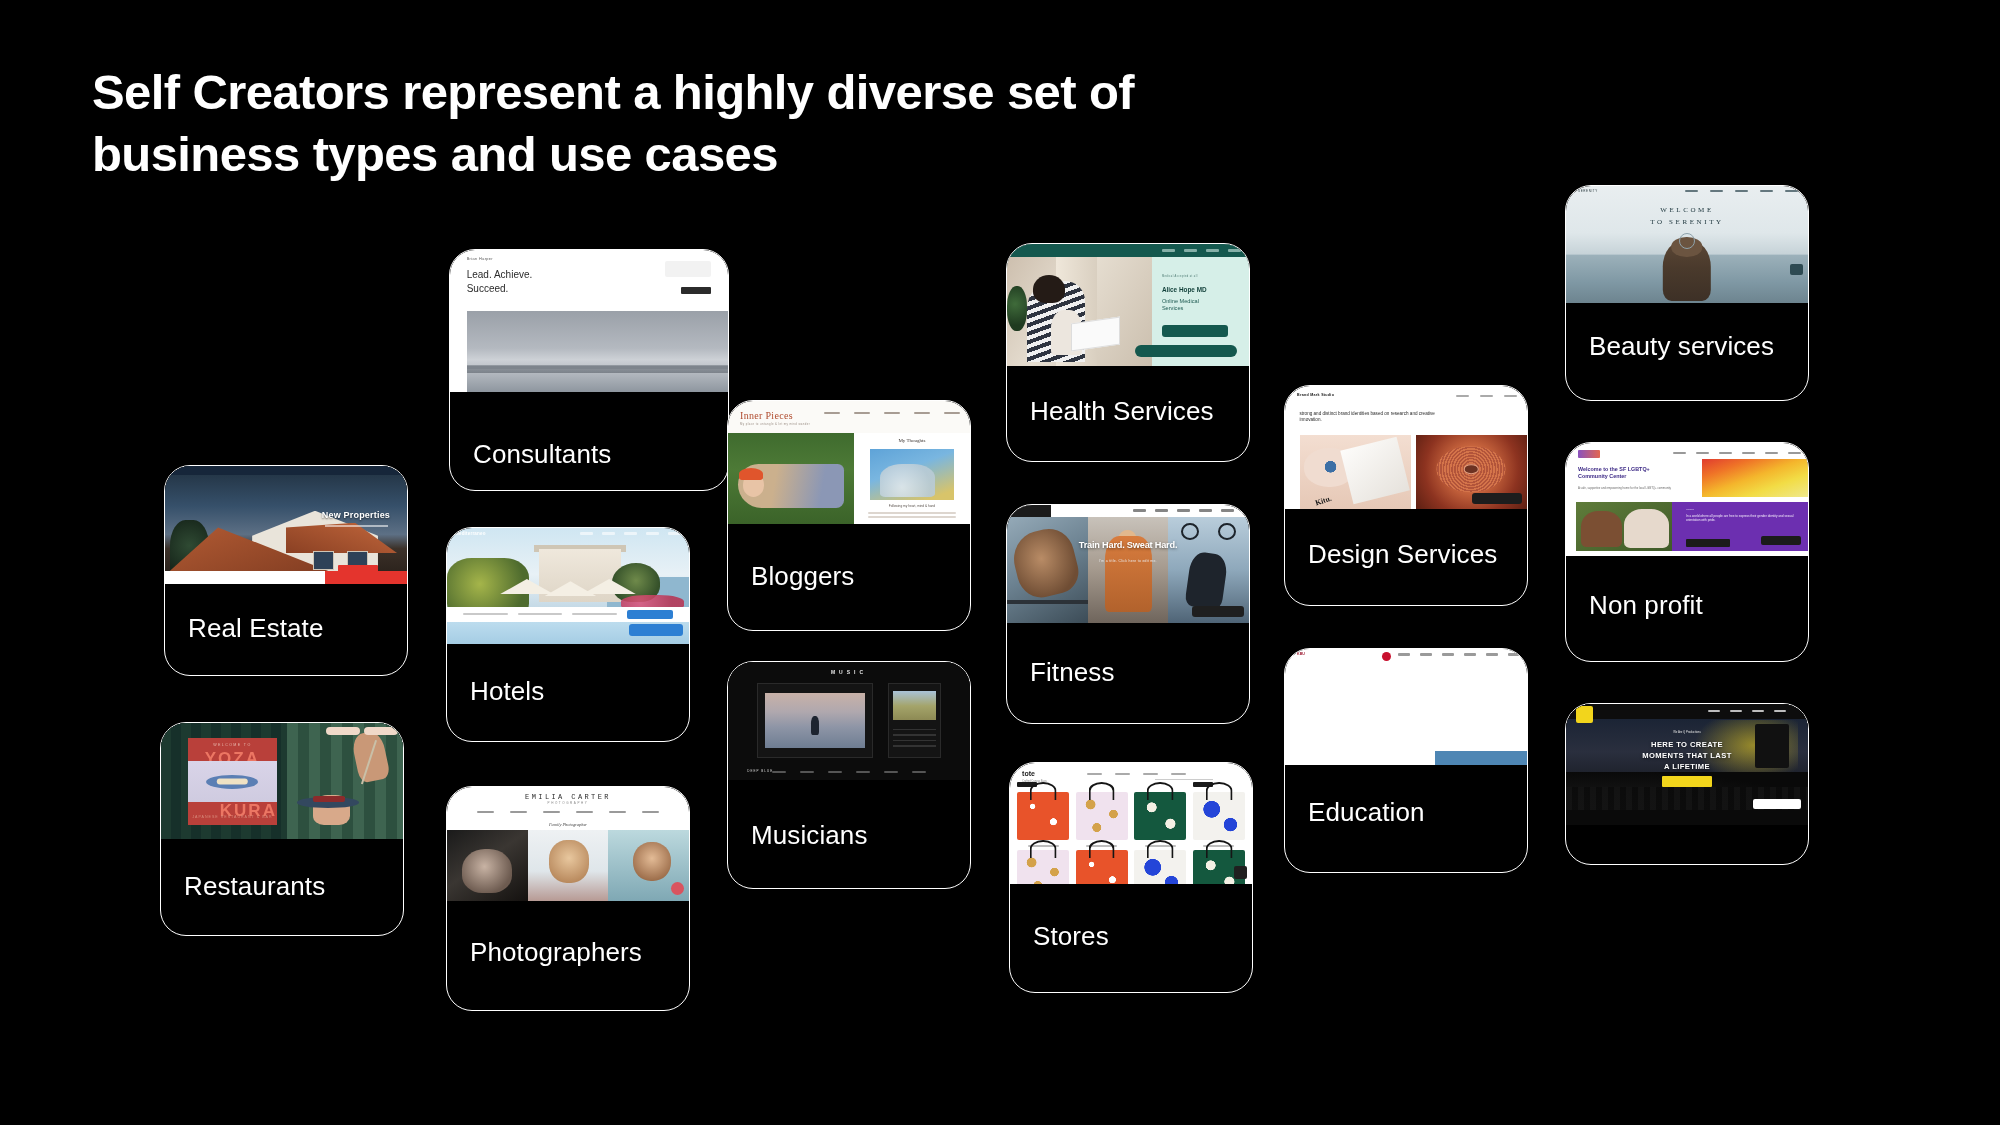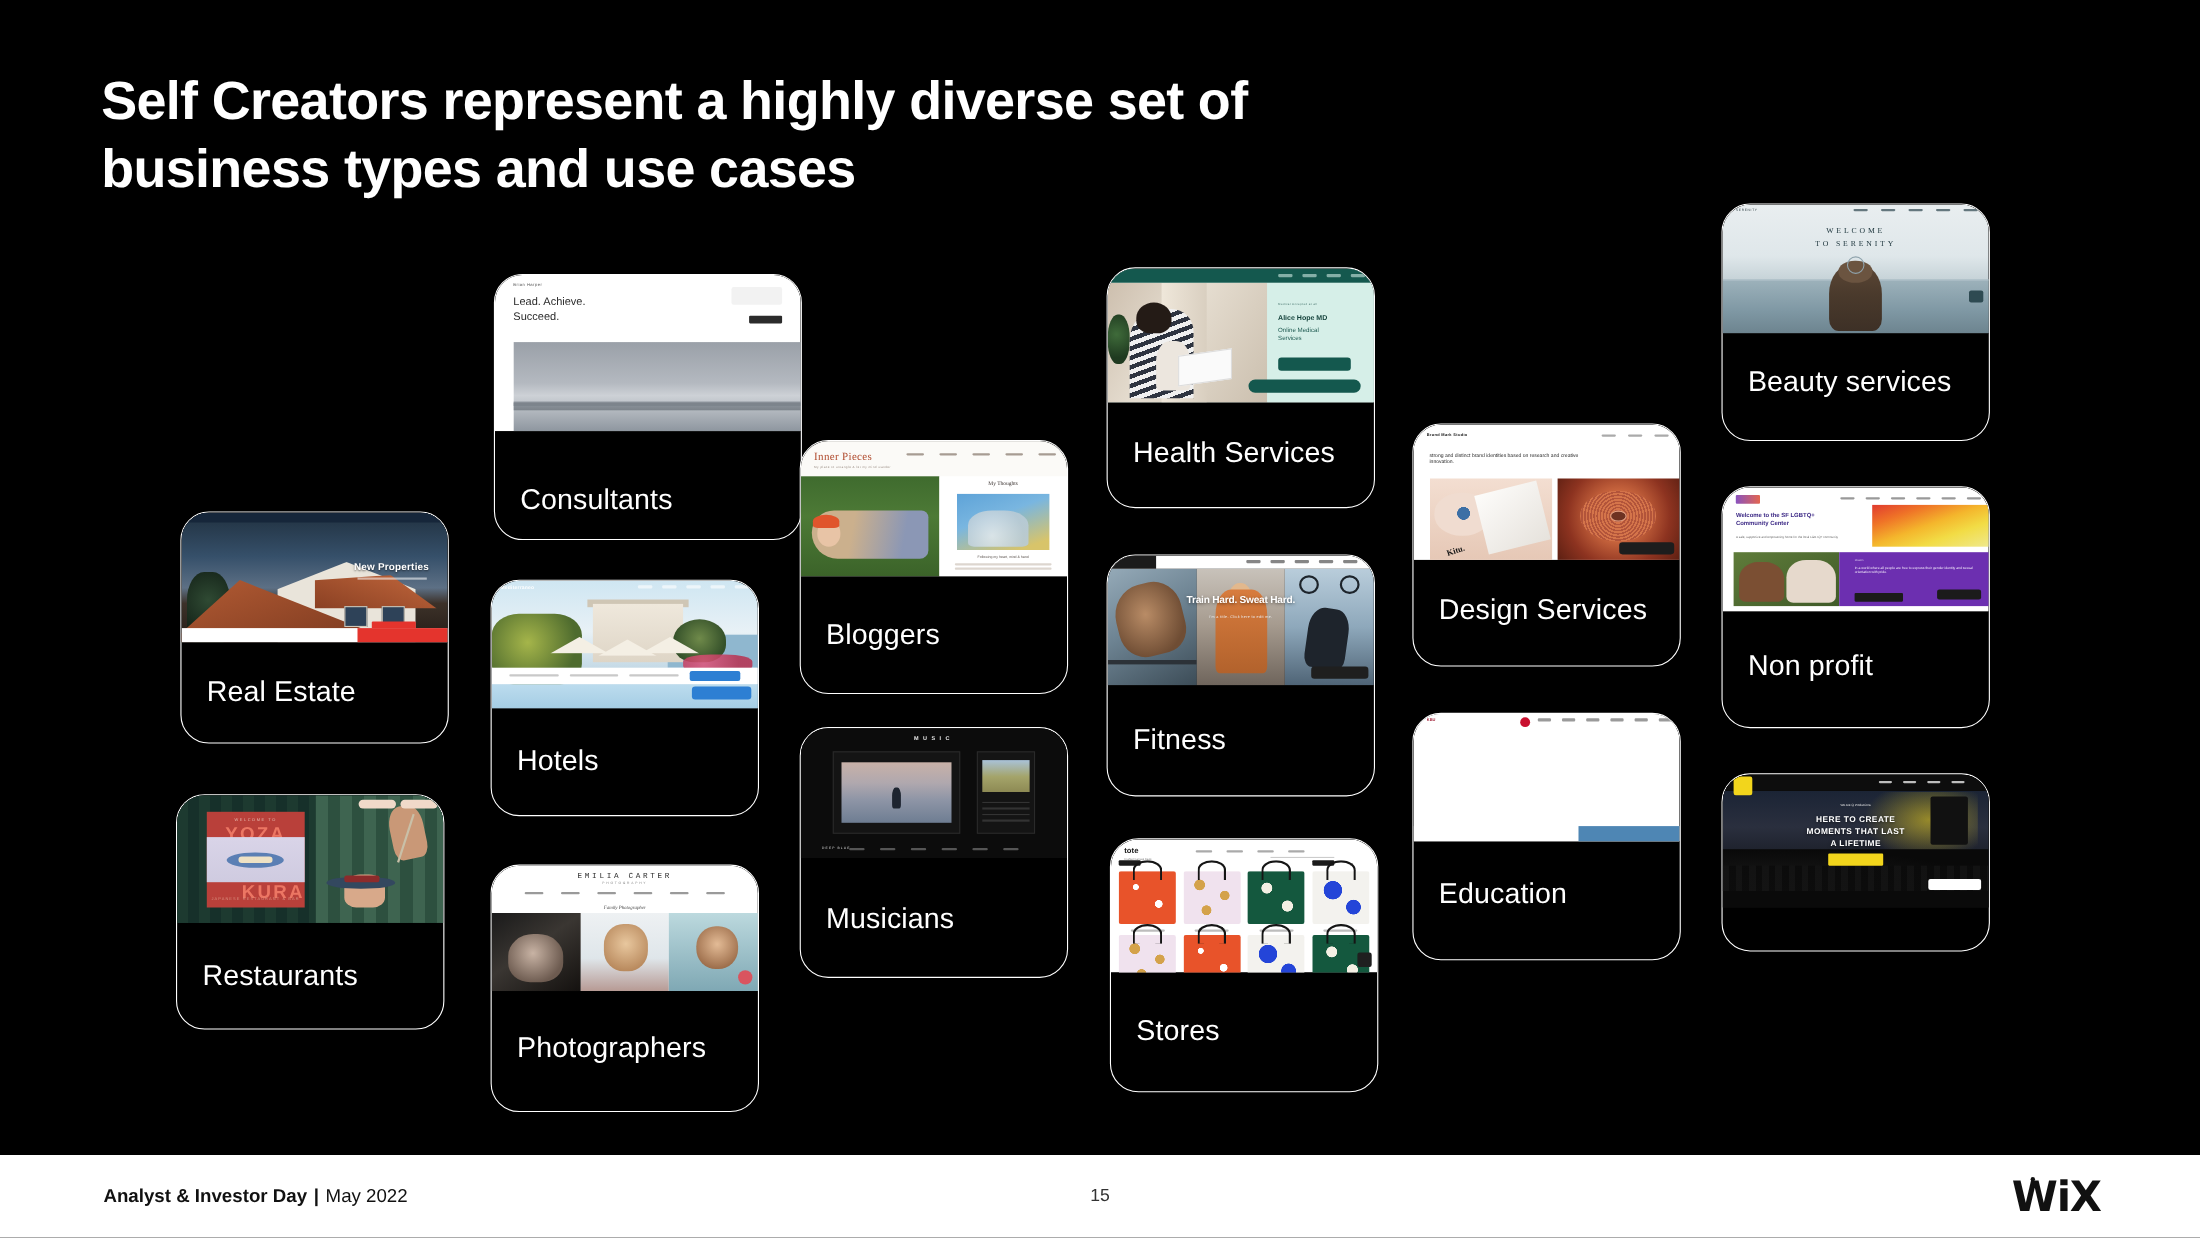--- a/index.html
+++ b/index.html
@@ -901,24 +901,14 @@
               </div>
           </div>
           <div class="ev-chat"></div>
         </div>
       </div>
       <div class="cap" style="top:155px;">Events</div>
     </div>
 
   </div>
 
-  <div class="footer">
-    <div class="f-left">
-      <b>Analyst &amp; Investor Day</b><span class="sep" style="margin:0 6px;">|</span><span>May 2022</span>
-    </div>
-    <div class="f-page">15</div>
-    <div class="f-logo">
-      <span>WiX</span>
-      <span class="dot"></span>
-    </div>
-  </div>
 
 </div>
 
 </body></html>

